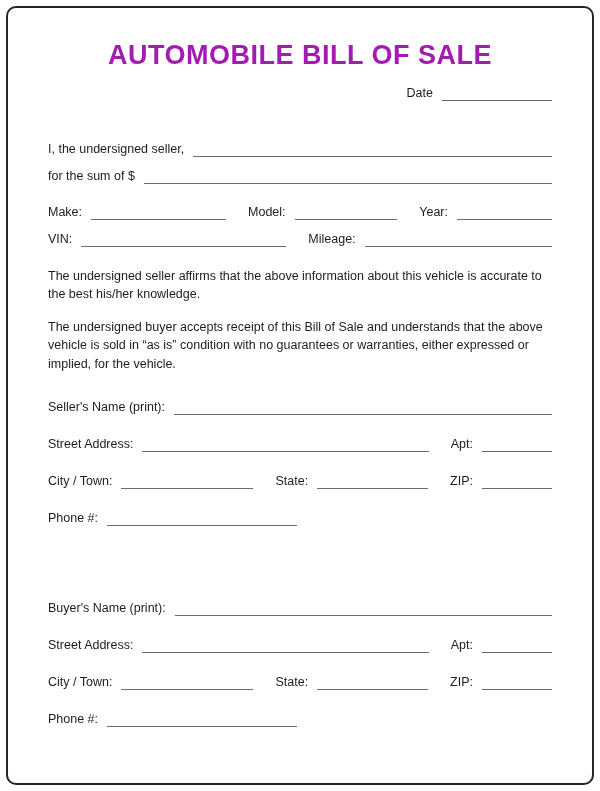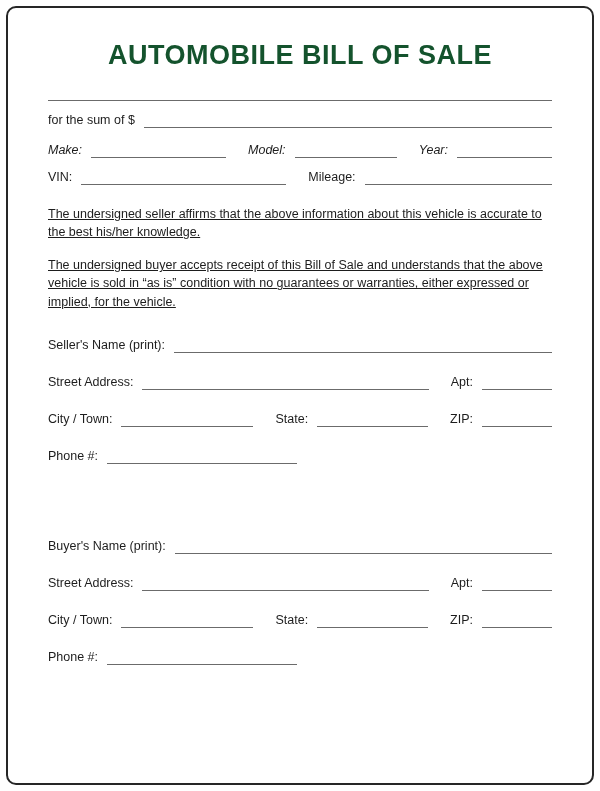--- a/index.html
+++ b/index.html
@@ -26,21 +26,21 @@
     position: relative;
     box-sizing: border-box;
     padding: 40px 48px 0 48px;
   }
   h1.title {
     margin: 0 0 14px 0;
     text-align: center;
     font-size: 27px;
     font-weight: bold;
     letter-spacing: 0.5px;
-    color: #14532d;
+    color: #a21caf;
   }
   .row {
     display: flex;
     align-items: flex-end;
     font-size: 12.5px;
     line-height: 1.2;
     margin-bottom: 11px;
   }
   .lbl {
     white-space: nowrap;
@@ -61,41 +61,46 @@
   .w135 { width: 135px; }
   .w190 { width: 190px; }
   .w205 { flex: 0 0 205px; }
   .cityfill  { flex: 1.25; }
   .statefill { flex: 1.05; }
   .date-row {
     justify-content: flex-end;
     margin-bottom: 40px;
   }
   .intro-last { margin-bottom: 26px; }
-  .vehicle-top { margin-top: 14px; font-style: italic; }
+  .vehicle-top { margin-top: 20px; }
   p.statement {
     font-size: 12.5px;
     line-height: 1.45;
     margin: 0 0 15px 0;
   }
-  .statements { margin-top: 20px; margin-bottom: 26px; text-decoration: underline; }
+  .statements { margin-top: 20px; margin-bottom: 26px; }
   .section .row { margin-bottom: 9px; margin-top: 21px; }
   .section-gap { height: 44px; }
 </style>
 </head>
 <body>
 
 <div class="border-frame"></div>
 
 <div class="content">
 
   <h1 class="title">AUTOMOBILE BILL OF SALE</h1>
 
+  <div class="row date-row">
+    <span class="lbl">Date</span>
+    <span class="fill w110"></span>
+  </div>
 
   <div class="row">
+    <span class="lbl">I, the undersigned seller,</span>
     <span class="fill grow"></span>
   </div>
 
   <div class="row">
     <span class="lbl">for the sum of $</span>
     <span class="fill grow"></span>
   </div>
 
 
 

